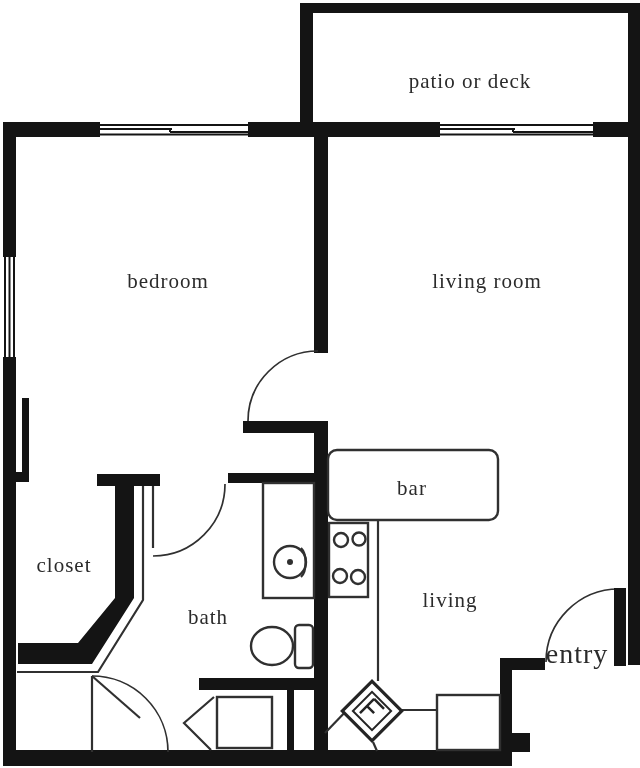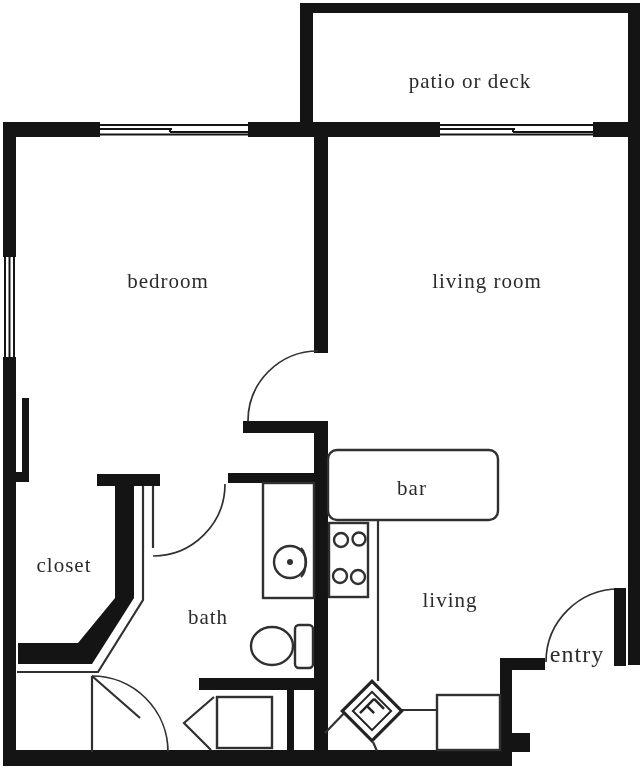--- a/index.html
+++ b/index.html
@@ -16,21 +16,21 @@
     font-size:21px;letter-spacing:1px;color:var(--text,#2b2b2b);
     white-space:nowrap;user-select:none;
   }
   .lbl-patio{left:470px;top:81px;}
   .lbl-bedroom{left:168px;top:281px;}
   .lbl-living{left:487px;top:281px;}
   .lbl-closet{left:64px;top:565px;font-family:Liberation Serif, serif;}
   .lbl-bar{left:412px;top:488px;}
   .lbl-bath{left:208px;top:617px;font-family:Liberation Serif, serif;}
   .lbl-kitchen{left:450px;top:600px;}
-  .lbl-entry{left:577px;top:654px;font-size:24px;}
+  .lbl-entry{left:577px;top:654px;font-size:28px;}
 </style>
 </head>
 <body>
 
 <div class="floorplan">
 
   <svg width="640" height="768" viewBox="0 0 640 768">
 
     <g class="wall">
       <rect x="3" y="122" width="97" height="15"></rect>

